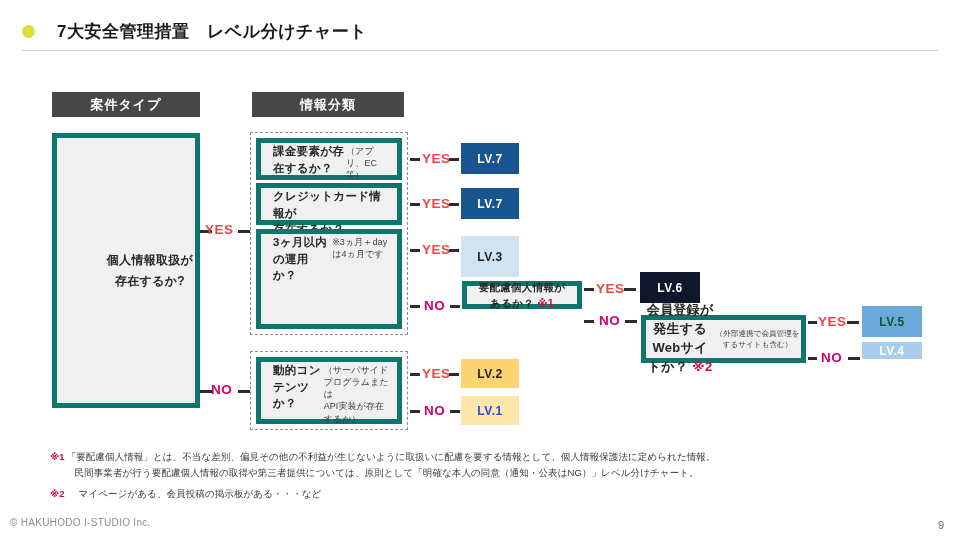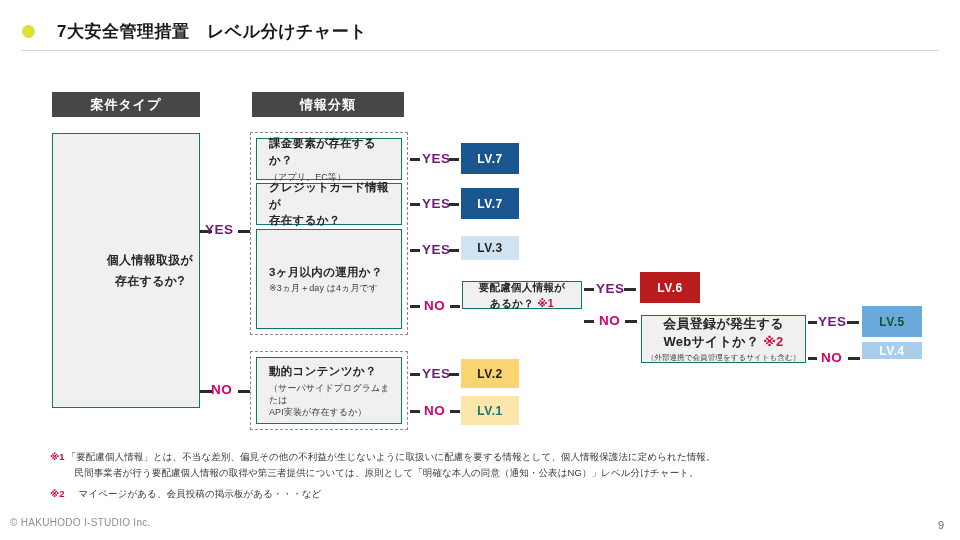--- a/index.html
+++ b/index.html
@@ -61,24 +61,23 @@
     justify-content: center;
     height: 25px;
   }
   #hdr-case { left: 52px;  top: 92px;  width: 148px; }
   #hdr-info { left: 252px; top: 92px;  width: 152px; }
 
   
   .qbox {
     position: absolute;
     background: #f0f0f0;
-    border: 1px solid #0f766e;
+    border: 5px solid #0f766e;
     box-sizing: border-box;
     display: flex;
-    flex-direction: column;
     justify-content: center;
   }
   .qbox .qmain {
     font-size: 11.5px;
     font-weight: bold;
     color: #262626;
     line-height: 1.45;
     letter-spacing: 0.3px;
   }
   .qbox .qsub {
@@ -121,21 +120,21 @@
   #box-member .qsub  { font-size: 7.5px; margin-top: 1px; }
 
   
   .branch {
     position: absolute;
     font-size: 13.5px;
     font-weight: bold;
     letter-spacing: 0.5px;
     white-space: nowrap;
   }
-  .branch.yes { color: #701a75; }
+  .branch.yes { color: #ef4444; }
   .branch.no  { color: #d6006b; }
 
   
   .conn {
     position: absolute;
     height: 3px;
     background: #2b2b2b;
   }
 
   
@@ -143,30 +142,30 @@
     position: absolute;
     display: flex;
     align-items: center;
     justify-content: center;
     font-size: 12px;
     font-weight: bold;
     letter-spacing: 0.5px;
     box-sizing: border-box;
   }
   .lv7 { background: #19558f; color: #ffffff; }
-  .lv6 { background: #b91c1c; color: #ffffff; }
+  .lv6 { background: #0f172a; color: #ffffff; }
   .lv5 { background: #6aa9da; color: #14532d; }
   .lv4 { background: #a9cdeb; color: #ffffff; }
   .lv3 { background: #d0e3f2; color: #1f1f1f; }
   .lv2 { background: #fbd472; color: #1f1f1f; }
-  .lv1 { background: #fde6ab; color: #0f766e; }
+  .lv1 { background: #fde6ab; color: #1d4ed8; }
 
   #lv7a { left: 461px; top: 143px; width: 58px; height: 31px; }
   #lv7b { left: 461px; top: 188px; width: 58px; height: 31px; }
-  #lv3a { left: 461px; top: 236px; width: 58px; height: 24px; }
+  #lv3a { left: 461px; top: 236px; width: 58px; height: 41px; }
   #lv2a { left: 461px; top: 359px; width: 58px; height: 29px; }
   #lv1a { left: 461px; top: 396px; width: 58px; height: 29px; }
   #lv6a { left: 640px; top: 272px; width: 60px; height: 31px; }
   #lv5a { left: 862px; top: 306px; width: 60px; height: 31px; }
   #lv4a { left: 862px; top: 342px; width: 60px; height: 17px; }
 
   
   .footnotes {
     position: absolute;
     left: 50px;

